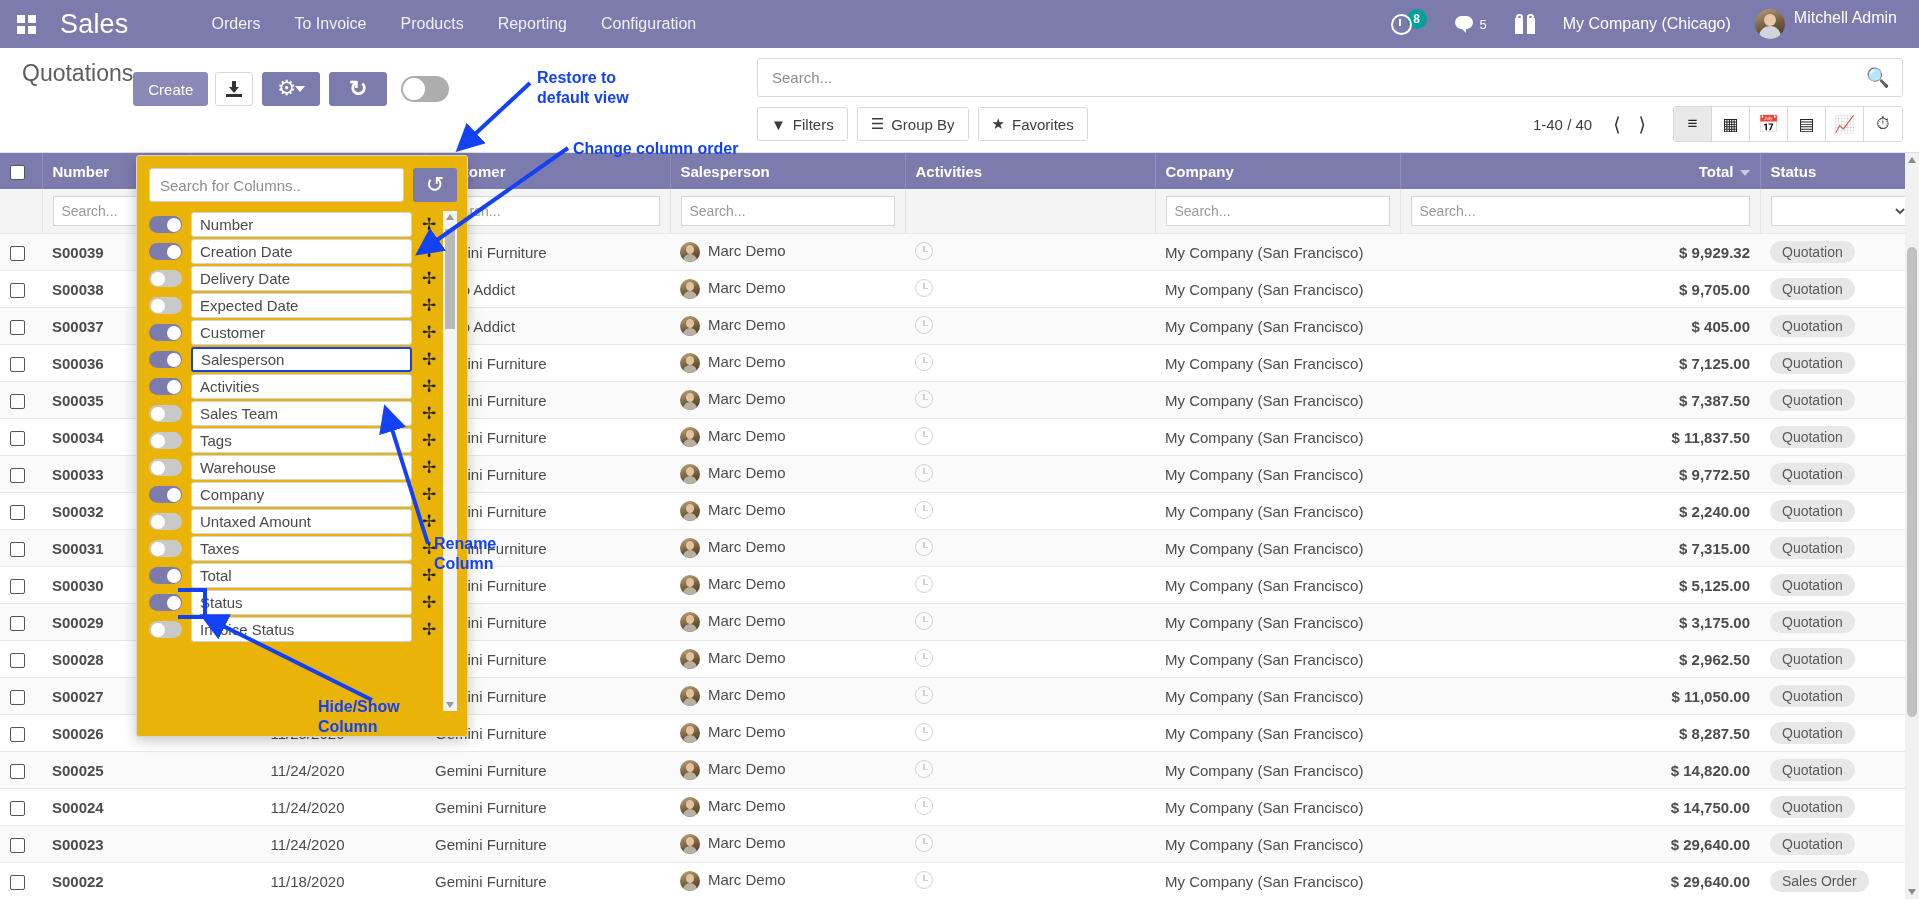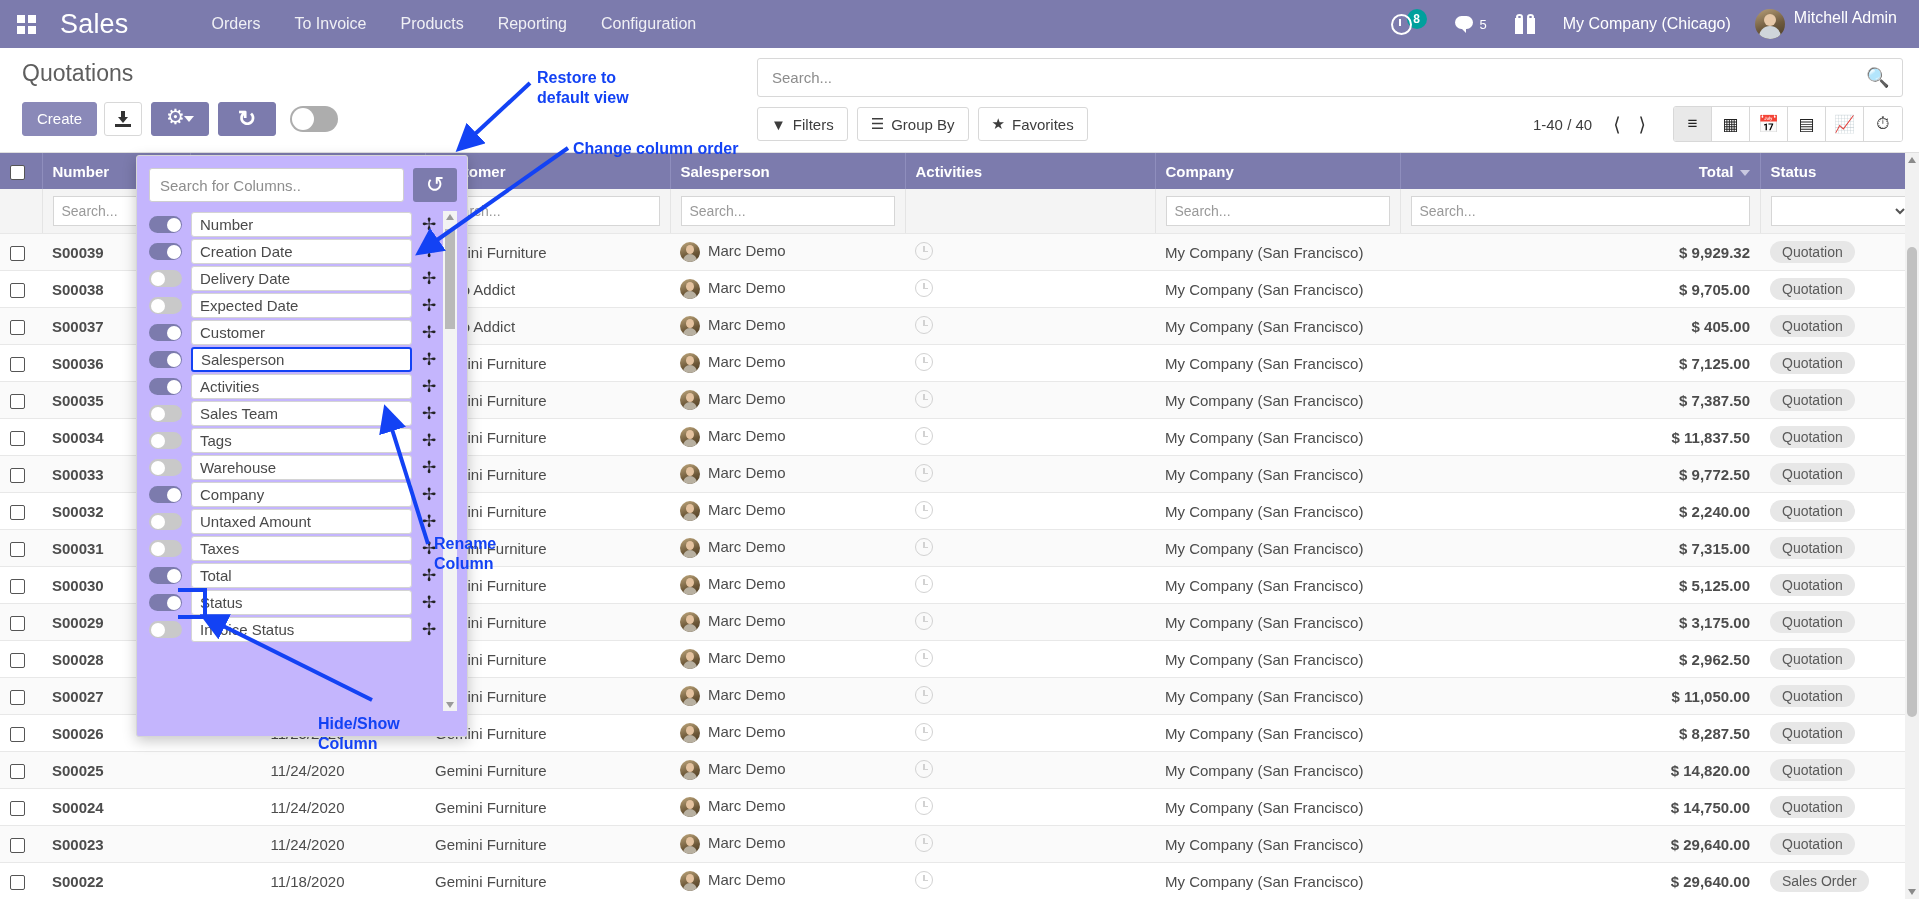--- a/index.html
+++ b/index.html
@@ -197,21 +197,21 @@
   
   .vscroll { position:absolute; right:0; top:0; width:14px; height:746px; background:#f1f1f1; }
   .vscroll .thumb { position:absolute; top:94px; left:2px; width:10px; height:470px; background:#c1c1c1; border-radius:5px; }
   .vscroll .up, .vscroll .dn { position:absolute; left:3px; width:0;height:0; }
   .vscroll .up { top:4px; border-left:4px solid transparent;border-right:4px solid transparent;border-bottom:6px solid #8a8a8a; }
   .vscroll .dn { bottom:4px; border-left:4px solid transparent;border-right:4px solid transparent;border-top:6px solid #8a8a8a; }
 
   
   #col-dropdown {
     position:absolute; left:136px; top:155px; width:332px; height:582px;
-    background:#c4b5fd; border:1px solid #d6d6d6; border-radius:3px;
+    background:#eab308; border:1px solid #d6d6d6; border-radius:3px;
     box-shadow:0 4px 14px rgba(0,0,0,.22); z-index:40; padding:12px 10px 10px 12px;
   }
   .cd-head { display:flex; align-items:center; gap:9px; }
   .cd-search {
     flex:1; height:34px; border:1px solid #cfcfcf; border-radius:3px; padding:0 10px;
     font-size:15px; color:#555; font-family:"Liberation Sans", sans-serif; outline:none;
   }
   .cd-search::placeholder { color:#8d8d8d; }
   .cd-reset {
     width:44px; height:34px; background:#7C7BAD; border:0; border-radius:3px; color:#fff;
@@ -294,21 +294,21 @@
     <div class="company-name">My Company (Chicago)</div>
     <div class="user-block">
       <span class="avatar-nav"></span>
       <span class="user-name">Mitchell Admin</span>
     </div>
   </div>
 </div>
 
 <div id="control-panel">
   <div class="cp-row1">
-    <div style="display:flex;flex-direction:column;">
+    <div style="display:flex;flex-direction:row;">
       <div class="breadcrumb-title">Quotations</div>
       <div class="cp-actions">
         <button class="btn btn-primary">Create</button>
         <button class="btn btn-white">
           <span class="dl-ico">
               <span class="arw"></span>
               <span class="arwh"></span>
               <span class="tray"></span>
             </span>
         </button>
@@ -716,14 +716,14 @@
   <line x1="428" y1="544" x2="386" y2="410" stroke="#1342f4" stroke-width="4" marker-end="url(#ah)"></line>
   <line x1="372" y1="700" x2="205" y2="617" stroke="#1342f4" stroke-width="4" marker-end="url(#ah)"></line>
   <polyline points="205,617 205,590 178,590" fill="none" stroke="#1342f4" stroke-width="4"></polyline>
   <polyline points="178,617 205,617" fill="none" stroke="#1342f4" stroke-width="4"></polyline>
 </svg>
 <div class="anno" id="anno0" style="left: 537px; top: 68px;">Restore to
 default view</div>
 <div class="anno" id="anno1" style="left: 573px; top: 139px;">Change column order</div>
 <div class="anno" id="anno2" style="left: 434px; top: 534px;">Rename
 Column</div>
-<div class="anno" id="anno3" style="left: 318px; top: 714px;">Hide/Show
+<div class="anno" id="anno3" style="left: 318px; top: 697px;">Hide/Show
 Column</div>
 
 </body></html>

